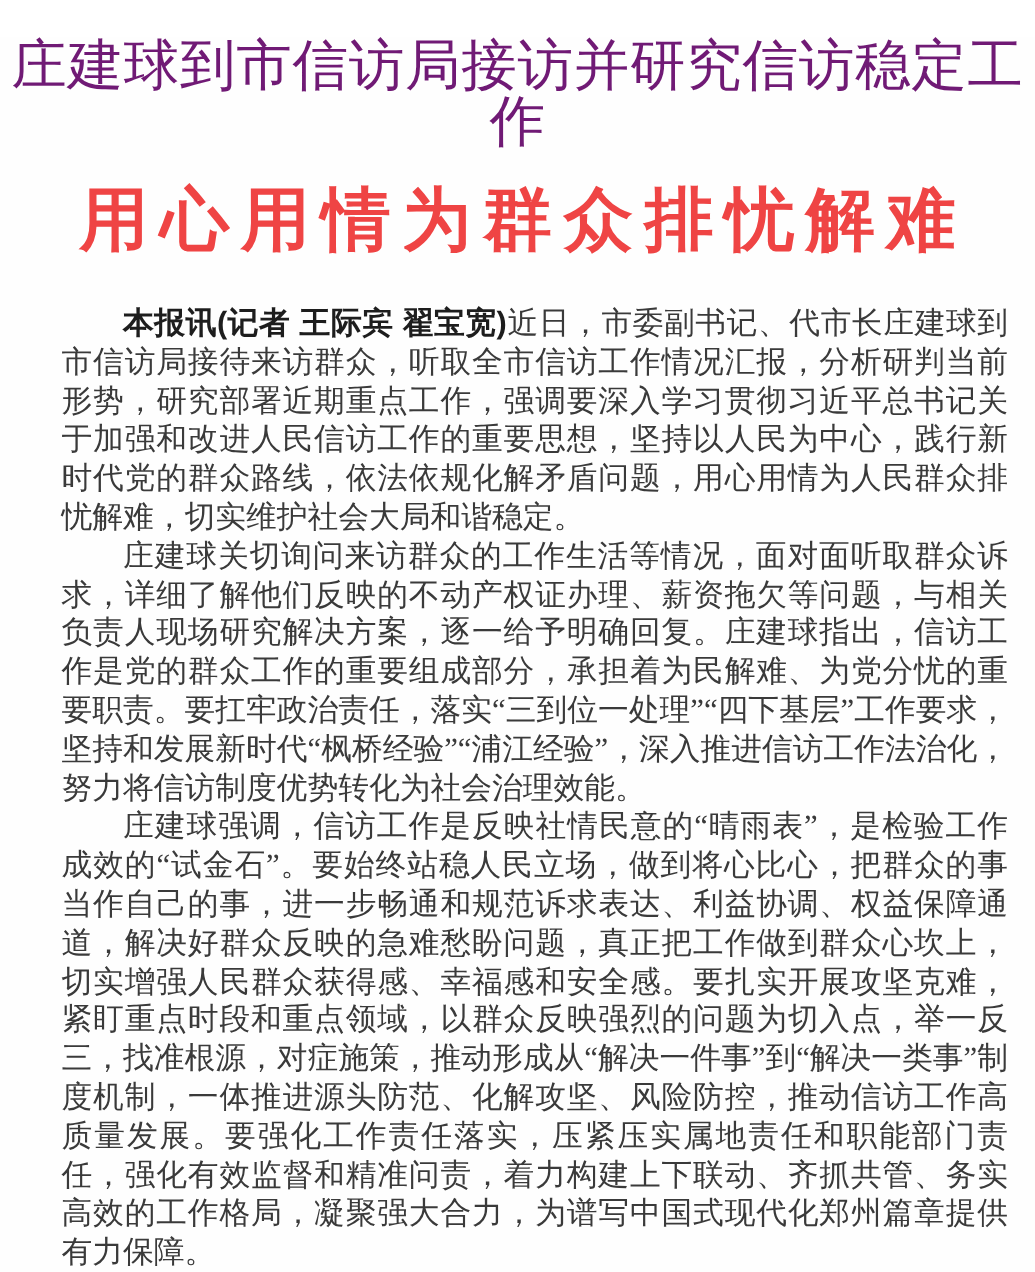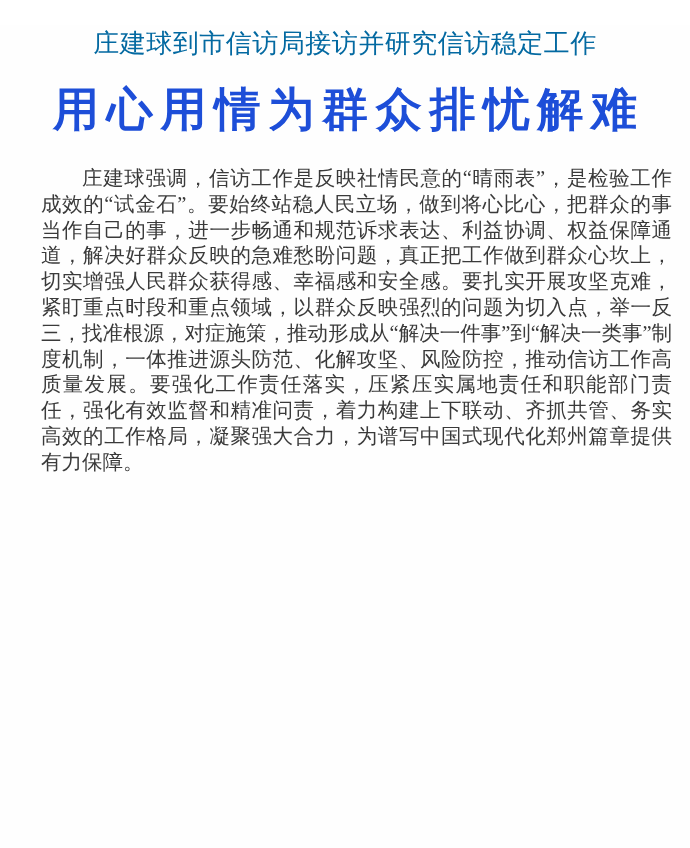--- a/index.html
+++ b/index.html
@@ -17,34 +17,34 @@
     height: 848px;
     box-sizing: border-box;
     background: #fefefe;
   }
   
   .kicker {
     margin-top: 25px;
     text-align: center;
     font-family: "Liberation Sans", sans-serif;
     font-weight: 400;
-    font-size: 26px;
+    font-size: 37px;
     line-height: 37px;
-    color: #0369a1;
+    color: #701a75;
     letter-spacing: 0.5px;
   }
   
   .headline {
     width: 584px;
     margin: 21px auto 0 auto;
     font-family: "Liberation Sans", sans-serif;
     font-weight: 900;
     font-size: 46px;
     line-height: 52px;
-    color: #1d4ed8;
+    color: #ef4444;
   }
   .hl-line {
     display: block;
     text-align: justify;
     text-align-last: justify;
   }
   
   .article-body {
     margin-top: 31px;
     padding: 0 18px 0 41px;
@@ -70,18 +70,20 @@
 
 <div class="page">
 
   <div class="kicker">庄建球到市信访局接访并研究信访稳定工作</div>
 
   <h1 class="headline">
     <span class="hl-line">用心用情为群众排忧解难</span>
   </h1>
 
   <div class="article-body">
+    <p><span class="lead">本报讯</span><span class="lead">(记者 王际宾 翟宝宽)</span><span>近日，市委副书记、代市长庄建球到市信访局接待来访群众，听取全市信访工作情况汇报，分析研判当前形势，研究部署近期重点工作，强调要深入学习贯彻习近平总书记关于加强和改进人民信访工作的重要思想，坚持以人民为中心，践行新时代党的群众路线，依法依规化解矛盾问题，用心用情为人民群众排忧解难，切实维护社会大局和谐稳定。</span></p>
 
+    <p>庄建球关切询问来访群众的工作生活等情况，面对面听取群众诉求，详细了解他们反映的不动产权证办理、薪资拖欠等问题，与相关负责人现场研究解决方案，逐一给予明确回复。庄建球指出，信访工作是党的群众工作的重要组成部分，承担着为民解难、为党分忧的重要职责。要扛牢政治责任，落实“三到位一处理”“四下基层”工作要求，坚持和发展新时代“枫桥经验”“浦江经验”，深入推进信访工作法治化，努力将信访制度优势转化为社会治理效能。</p>
 
     <p>庄建球强调，信访工作是反映社情民意的“晴雨表”，是检验工作成效的“试金石”。要始终站稳人民立场，做到将心比心，把群众的事当作自己的事，进一步畅通和规范诉求表达、利益协调、权益保障通道，解决好群众反映的急难愁盼问题，真正把工作做到群众心坎上，切实增强人民群众获得感、幸福感和安全感。要扎实开展攻坚克难，紧盯重点时段和重点领域，以群众反映强烈的问题为切入点，举一反三，找准根源，对症施策，推动形成从“解决一件事”到“解决一类事”制度机制，一体推进源头防范、化解攻坚、风险防控，推动信访工作高质量发展。要强化工作责任落实，压紧压实属地责任和职能部门责任，强化有效监督和精准问责，着力构建上下联动、齐抓共管、务实高效的工作格局，凝聚强大合力，为谱写中国式现代化郑州篇章提供有力保障。</p>
   </div>
 
 </div>
 
 </body></html>

